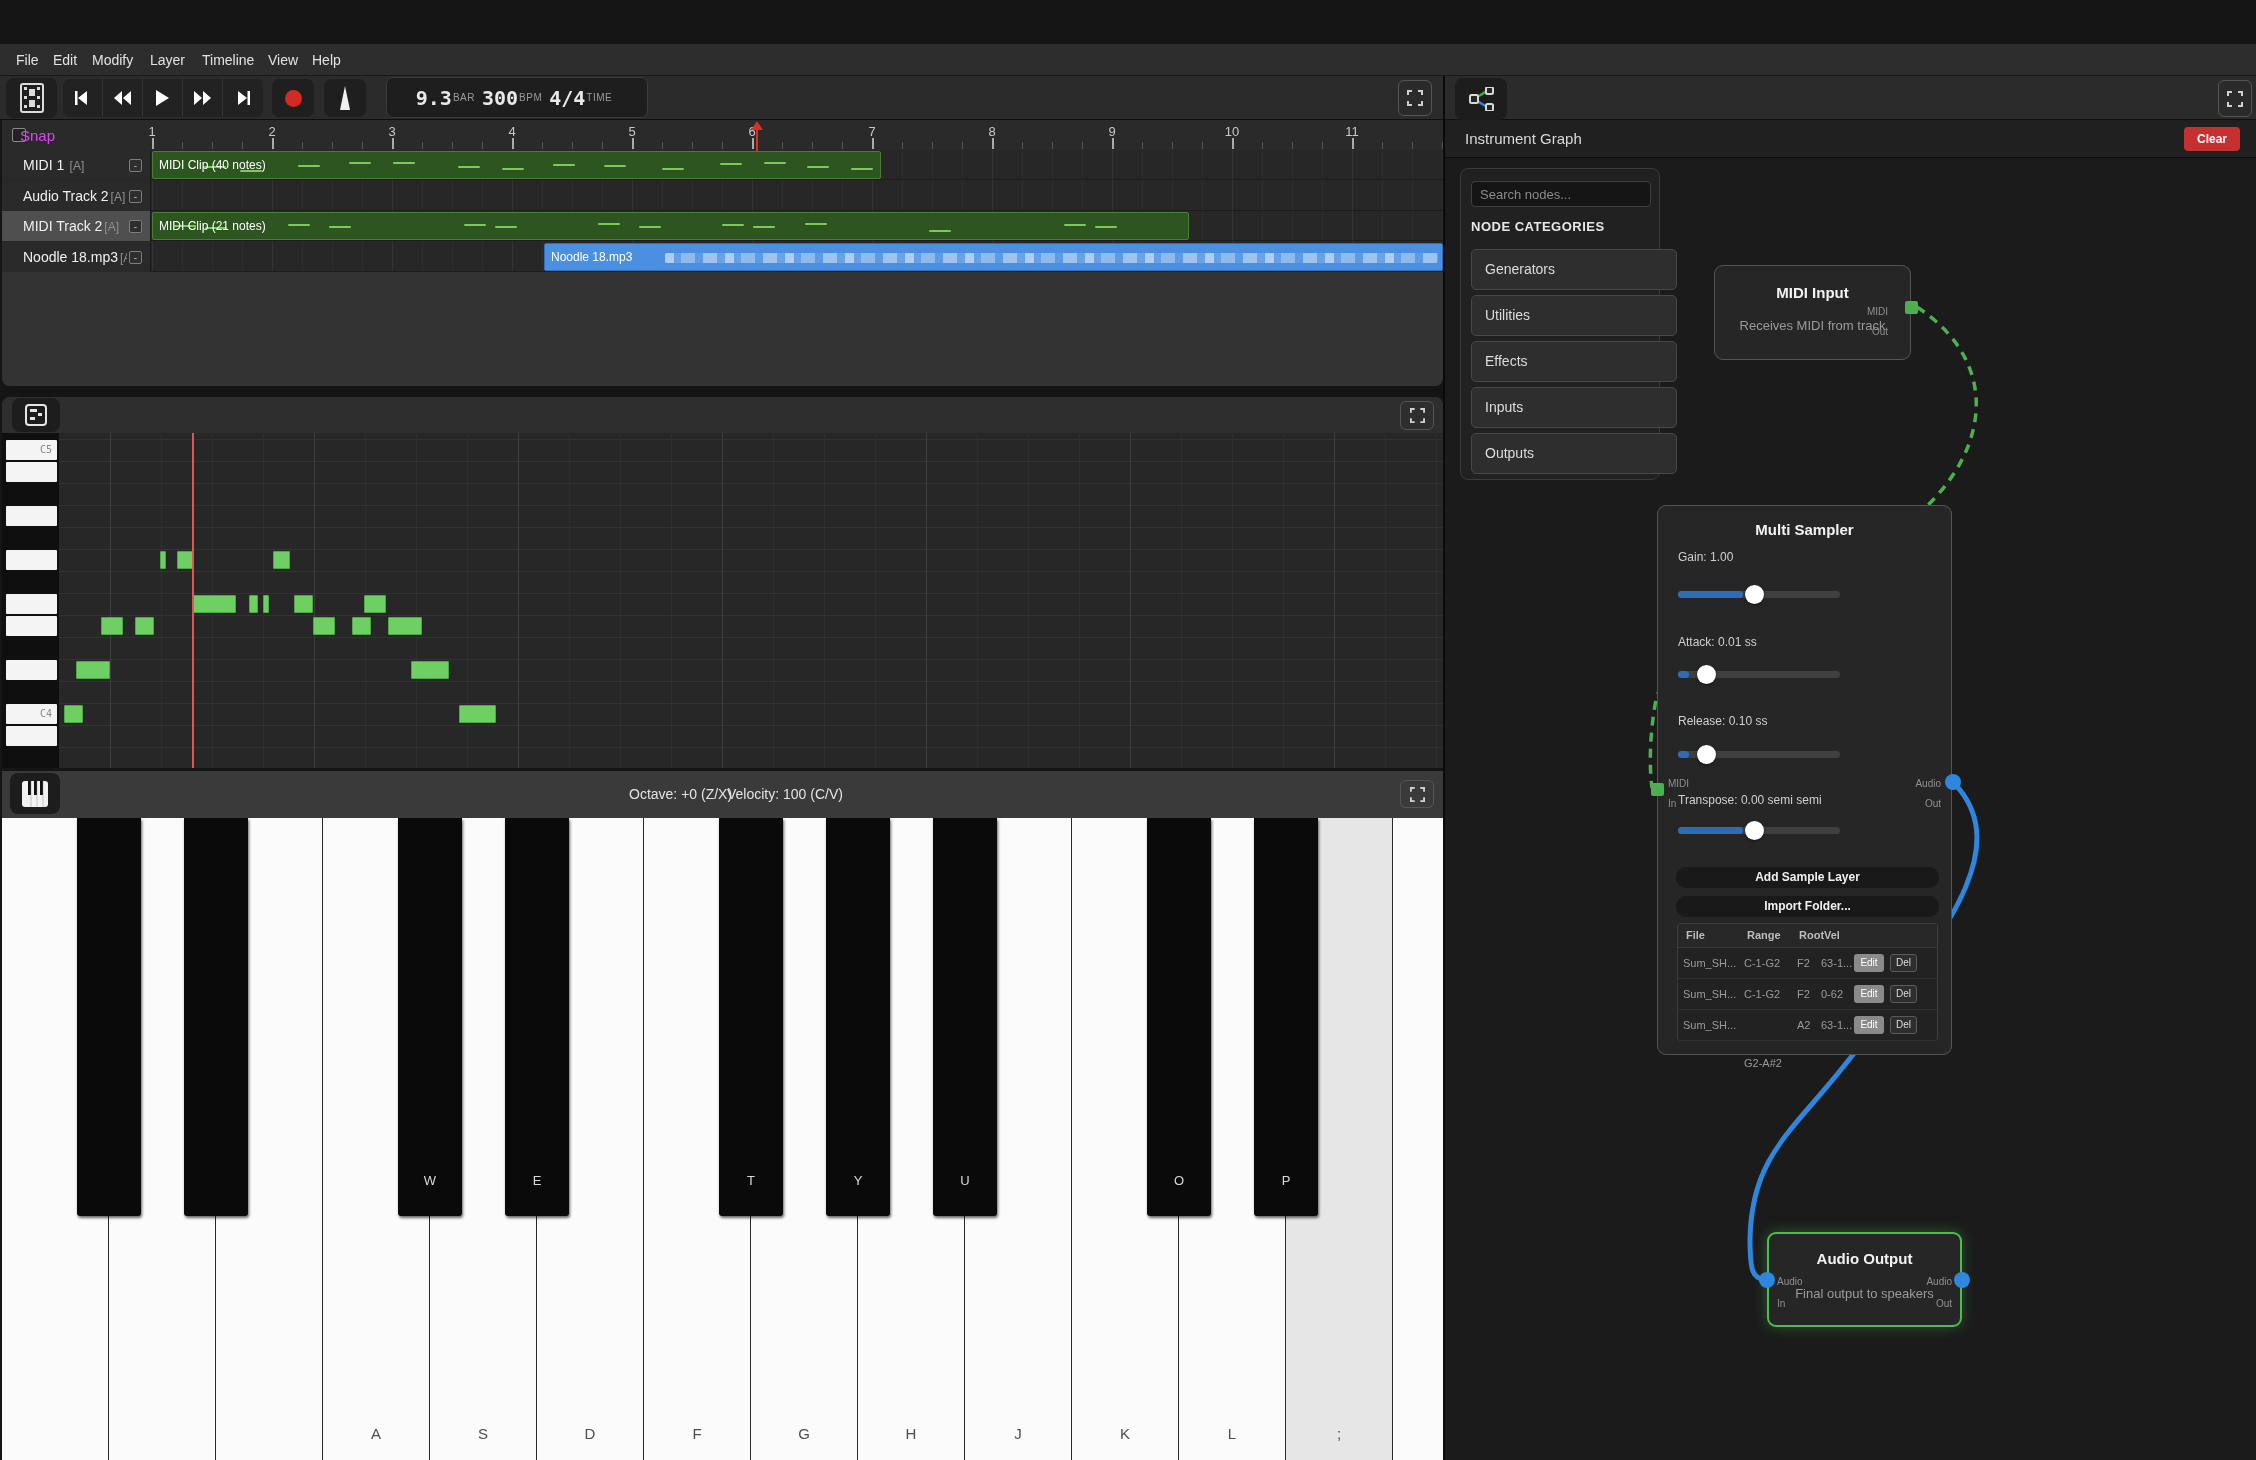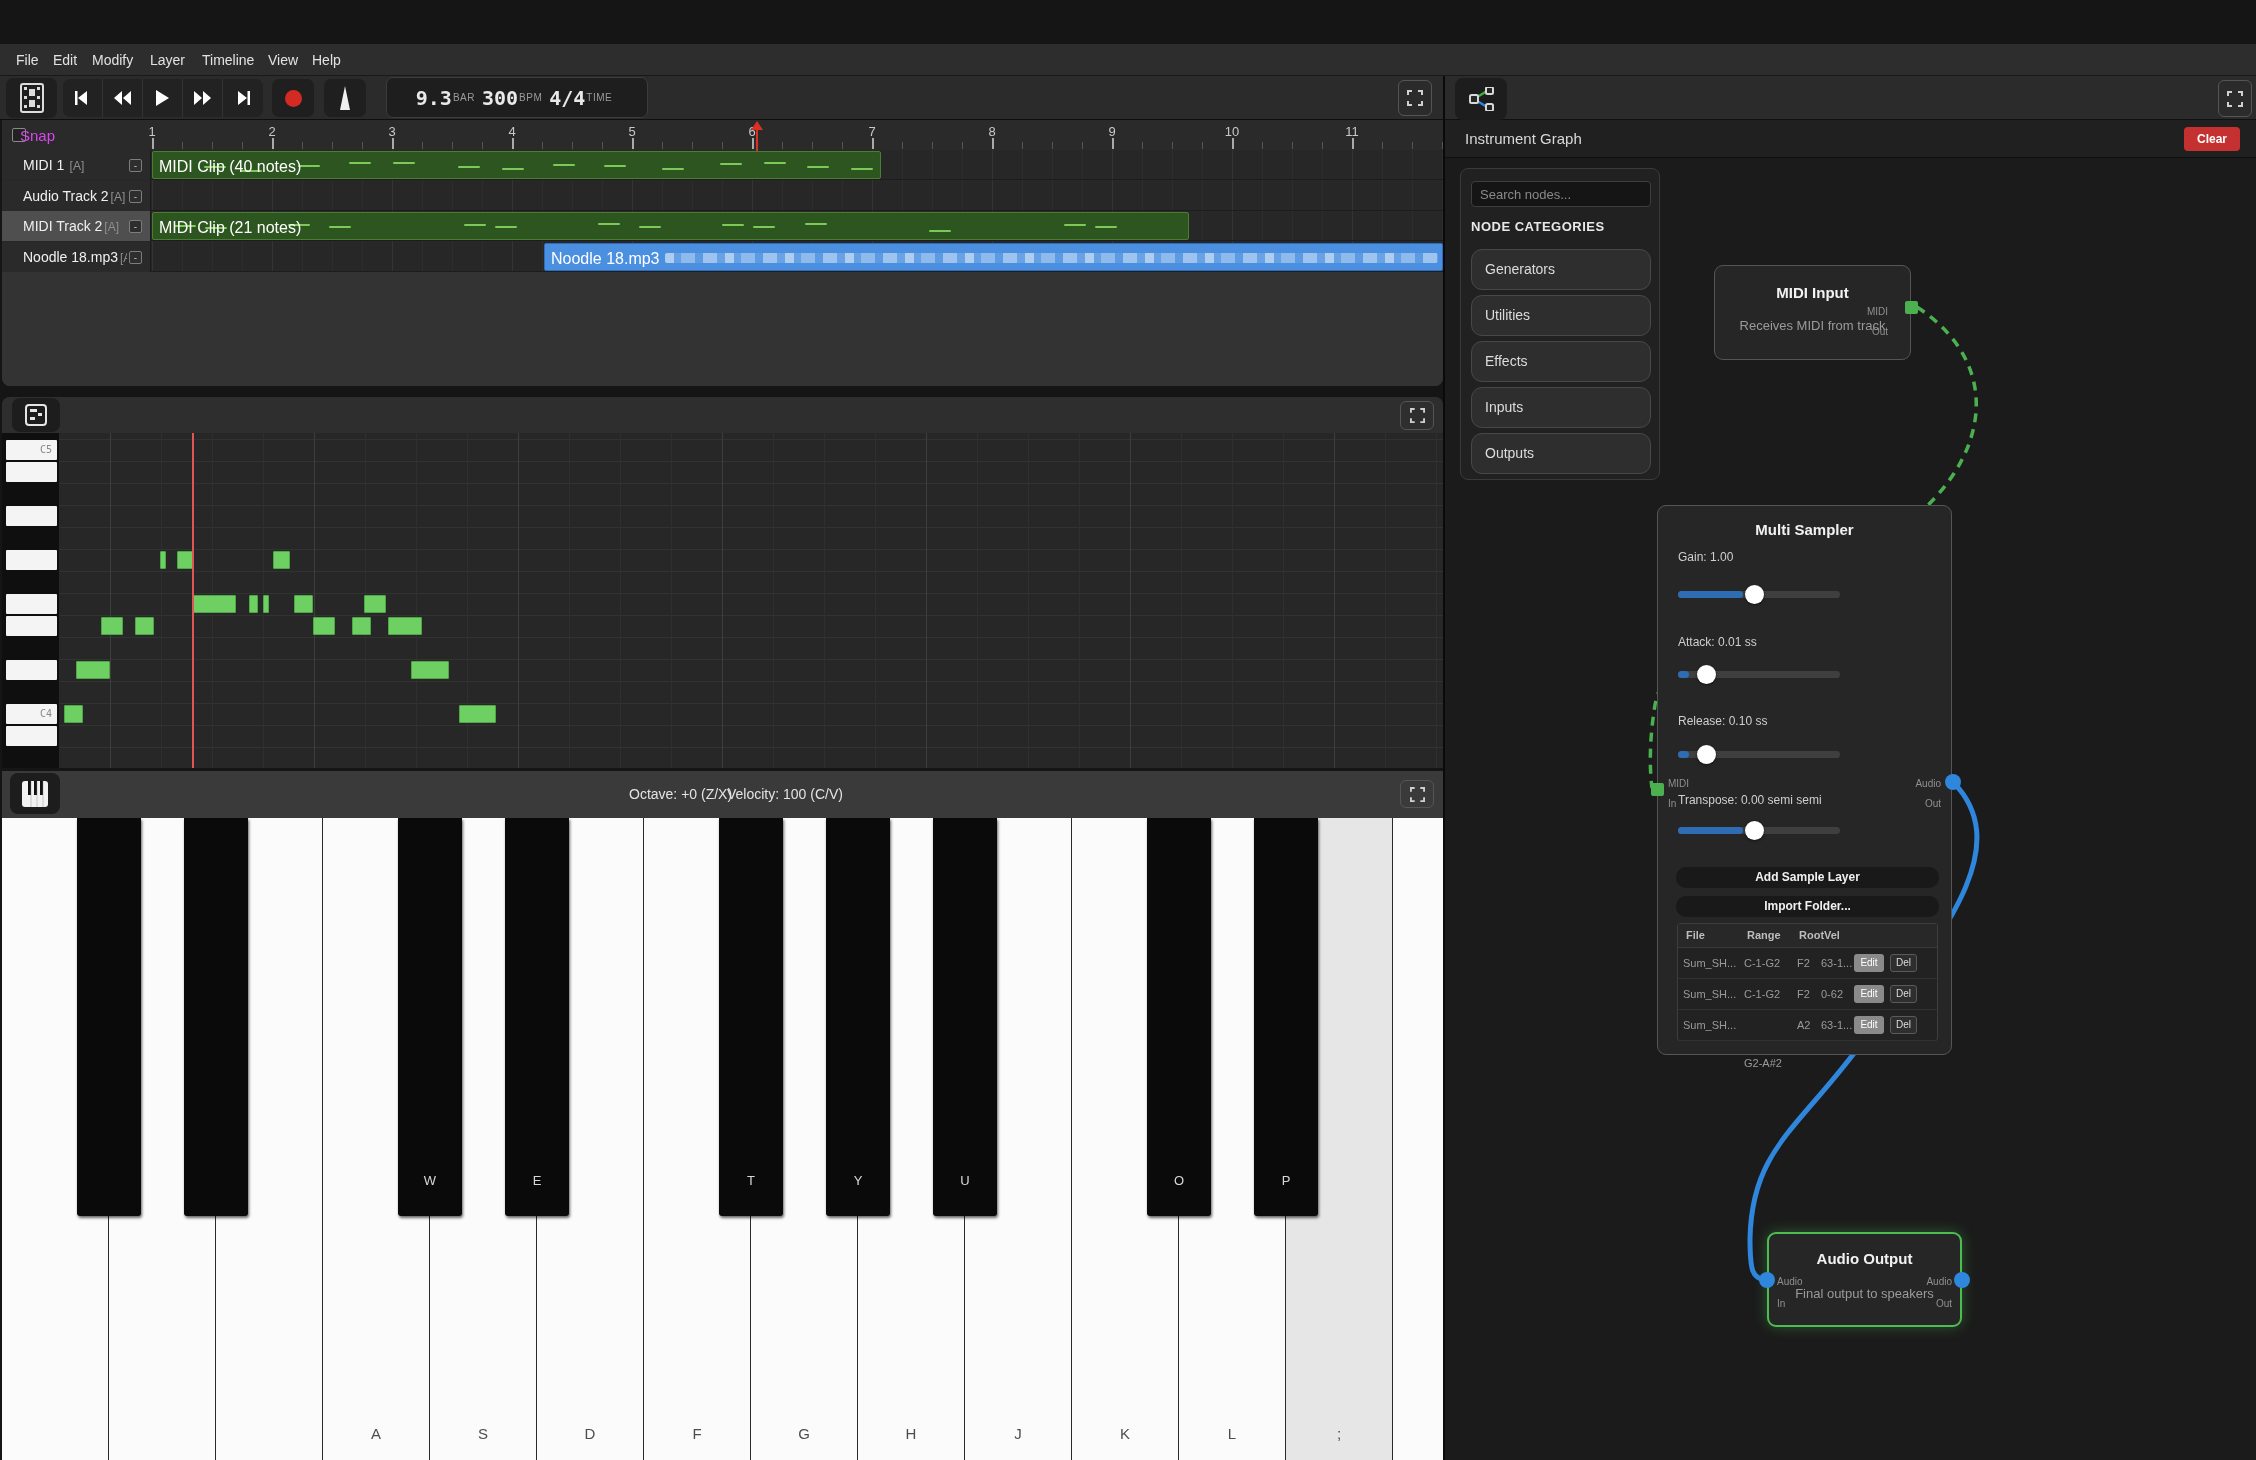--- a/index.html
+++ b/index.html
@@ -41,21 +41,21 @@
   .gridline.bar{background:#343434}
   .track-row{position:absolute;left:0;width:100%;height:30px;border-bottom:1px solid #1d1d1d}
   .track-head{position:absolute;left:0;top:0;width:149px;height:30px;background:#2a2a2a;border-right:1px solid #1a1a1a}
   .track-head.selected{background:#4f4f4f}
   .track-name{position:absolute;left:21px;top:7px;font-size:14px;color:#f0f0f0;white-space:nowrap;max-width:104px;overflow:hidden}
   .track-suffix{color:#8f8f8f;font-size:12px;margin-left:2px}
   .track-minus{position:absolute;left:127px;top:9px;width:13px;height:13px;border:1px solid #7d7d7d;border-radius:2px;color:#bbb;font-size:10px;line-height:11px;text-align:center;background:#2e2e2e}
   .clip{position:absolute;top:1px;height:28px;border-radius:2px;overflow:hidden}
   .clip.midi{background:#2d5520;border:1px solid #4a7f33}
   .clip.audio{background:#4a8fe0;border:1px solid #2d6dc0}
-  .clip-label{position:absolute;left:6px;top:6px;font-size:16px;color:#fff;white-space:nowrap}
+  .clip-label{position:absolute;left:6px;top:6px;font-size:12px;color:#fff;white-space:nowrap}
   .clip-dash{position:absolute;height:2px;background:#7cc95a;border-radius:1px}
   .wave{position:absolute;left:120px;right:4px;top:9px;height:10px;opacity:.85;
         background:repeating-linear-gradient(90deg, rgba(255,255,255,.65) 0 9px, rgba(255,255,255,.18) 9px 16px, rgba(255,255,255,.45) 16px 30px, rgba(255,255,255,.12) 30px 38px, rgba(255,255,255,.55) 38px 52px, rgba(255,255,255,.2) 52px 60px);
         border-radius:2px}
   #empty-area{position:absolute;left:0;top:152px;width:100%;height:114px;background:#333}
   #ruler-playhead-line{position:absolute;width:2px;background:#d93025}
   #ruler-playhead-arrow{position:absolute;width:0;height:0;border-left:6px solid transparent;border-right:6px solid transparent;border-bottom:9px solid #d93025}
 
   
   #pr-panel{left:2px;top:397px;width:1441px;height:371px;background:#2e2e2e;border-radius:8px 8px 0 0;overflow:hidden}
@@ -85,21 +85,21 @@
   #right-pane{left:1443px;top:76px;width:813px;height:1384px;background:#1b1b1b;border-left:2px solid #0a0a0a}
   #rp-toolbar{position:absolute;left:0;top:0;width:100%;height:44px;background:#2b2b2b;border-bottom:1px solid #101010}
   #rp-header{position:absolute;left:0;top:44px;width:100%;height:38px;background:#202020;border-bottom:1px solid #0e0e0e}
   #rp-title{position:absolute;left:20px;top:10px;color:#d8d8d8;font-size:15px}
   #clear-btn{position:absolute;right:16px;top:7px;width:56px;height:24px;background:#c53030;border-radius:4px;color:#fff;font-size:12px;font-weight:bold;text-align:center;line-height:24px}
   #graph-canvas{position:absolute;left:0;top:82px;width:100%;height:1302px;background:#1b1b1b}
   #cat-panel{position:absolute;left:15px;top:10px;width:200px;height:312px;background:#212121;border:1px solid #3a3a3a;border-radius:8px}
   #search-input{position:absolute;left:10px;top:12px;width:180px;height:26px;background:#151515;border:1px solid #3e3e3e;border-radius:4px;color:#aaa;font-size:13px;padding:0 8px;font-family:"Liberation Sans",sans-serif}
   #search-input::placeholder{color:#8a8a8a}
   #cat-label{position:absolute;left:10px;top:50px;color:#e8e8e8;font-size:13px;font-weight:bold;letter-spacing:.5px}
-  .cat-btn{position:absolute;left:10px;width:180px;height:41px;background:#2e2e2e;border:1px solid #484848;border-radius:11px;color:#dcdcdc;font-size:14px;line-height:39px;padding-left:13px}
+  .cat-btn{position:absolute;left:10px;width:206px;height:41px;background:#2e2e2e;border:1px solid #484848;border-radius:5px;color:#dcdcdc;font-size:14px;line-height:39px;padding-left:13px}
 
   .gnode{position:absolute;background:#262626;border:1px solid #555;border-radius:9px}
   .gnode.selected{border:2px solid #4dbd52;box-shadow:0 0 14px rgba(77,200,82,.35)}
   .gnode-title{position:absolute;left:0;right:0;text-align:center;color:#f2f2f2;font-weight:bold;font-size:15px}
   .gnode-sub{position:absolute;left:0;right:0;text-align:center;color:#9a9a9a;font-size:13px}
   .portlbl{position:absolute;color:#8f8f8f;font-size:10px;white-space:nowrap}
   .port{position:absolute;z-index:5}
   .port.square{width:13px;height:13px;background:#4caf50;border-radius:2px}
   .port.circle{width:16px;height:16px;background:#2f86dd;border-radius:50%}
   .param-label{position:absolute;color:#cfcfcf;font-size:12px;white-space:nowrap}

